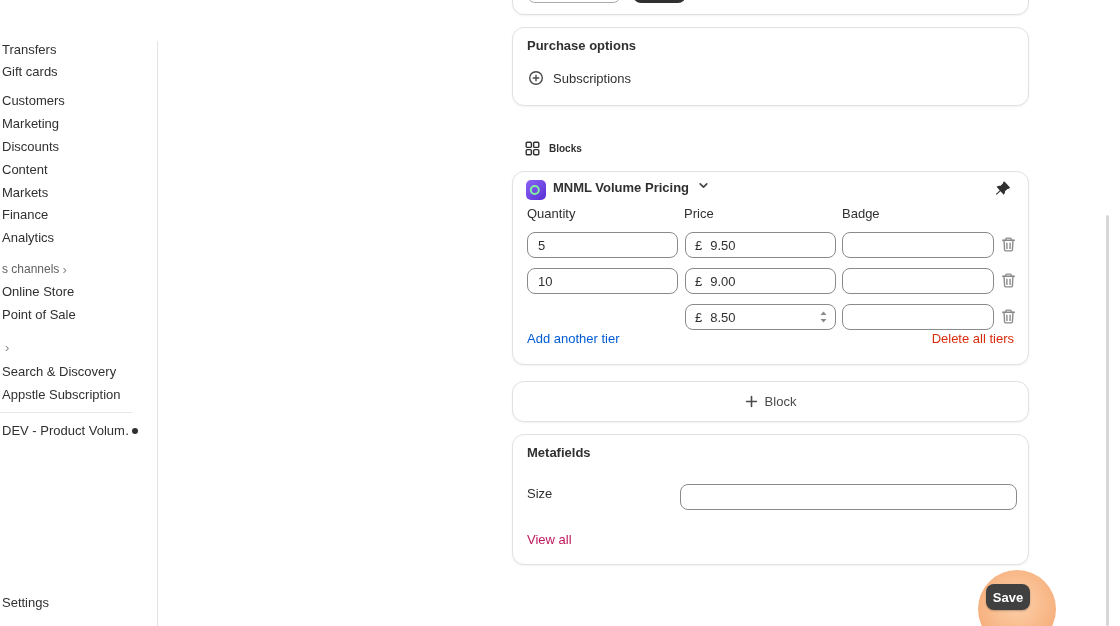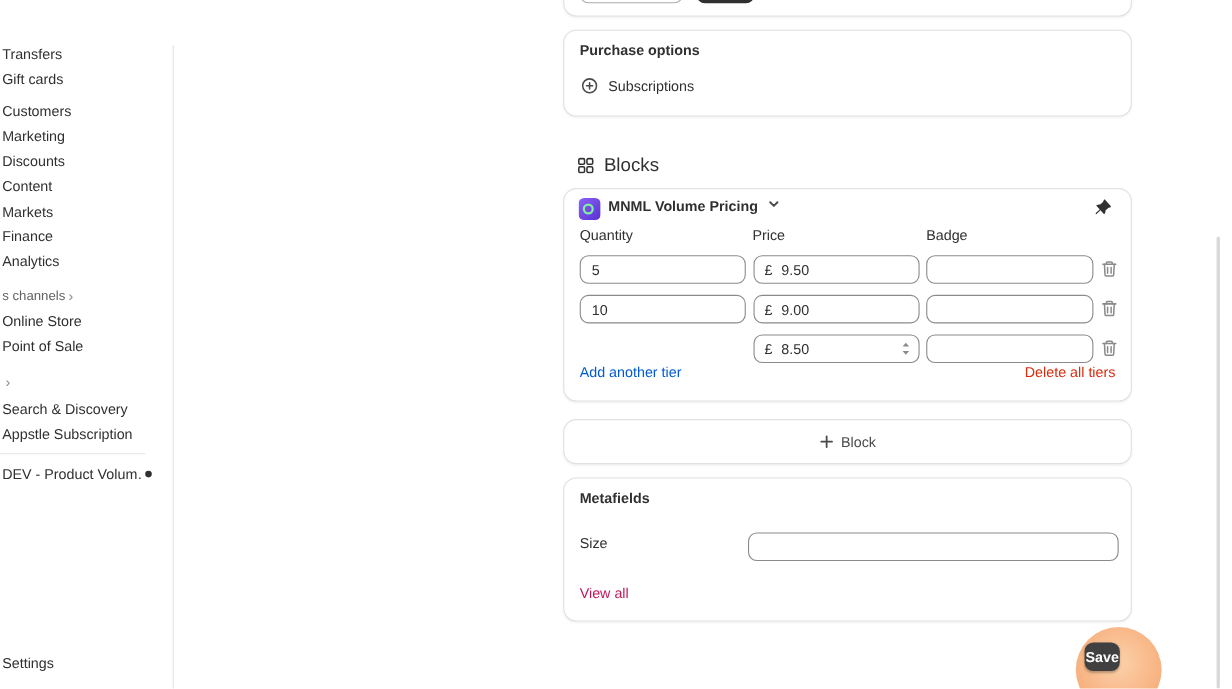--- a/index.html
+++ b/index.html
@@ -34,21 +34,21 @@
   .partial-dark { position:absolute; left:120px; top:22px; width:53px; height:26px;
     background:#303030; border-radius:8px; }
 
   .card-po { top:27px; height:79px; }
   .subs-row { position:absolute; left:15px; top:42px; display:flex; align-items:center;
     gap:9px; cursor:pointer; color:#303030; }
   .icon16 { display:inline-flex; width:16px; height:16px; align-items:center; justify-content:center; }
 
   .blocks-header { position:absolute; left:524px; top:140px; display:flex;
     align-items:center; gap:9px; }
-  .blocks-label { font-weight:400; font-size:17px; }
+  .blocks-label { font-weight:700; font-size:10px; }
 
   .card-block { top:171px; height:194px; }
   .block-head { position:absolute; left:13px; top:8px; display:flex; 
     gap:7px; cursor:pointer; }
   .block-title { font-weight:650; font-size:13px; }
   .chev { display:inline-flex; margin-left:2px; }
   .pin-btn { position:absolute; right:17px; top:9px; width:18px; height:18px;
     background:none; border:none; padding:0; cursor:pointer; color:#303030; }
   .col-label { position:absolute; top:34px; font-size:13px; color:#303030; line-height:16px; }
 
@@ -74,21 +74,21 @@
 
   .card-meta { top:434px; height:131px;padding-left:32px; }
   .size-label { position:absolute; left:14px; top:51px; line-height:16px; }
   .tf.meta { left:167px; top:49px; width:337px; }
   .view-all { position:absolute; left:14px; top:97px; color:#be185d; cursor:pointer; line-height:16px; }
 
   
   .beacon { position:absolute; left:978px; top:570px; width:78px; height:78px;
     border-radius:50%;
     background:radial-gradient(circle at 50% 42%, #fcd1aa 0%, #f8b787 55%, #f3a26b 100%); }
-  .save-btn { position:absolute; left:986px; top:584px; width:32px; height:26px;
+  .save-btn { position:absolute; left:986px; top:584px; width:44px; height:26px;
     background:#404040; color:#fff; border:none; border-radius:8px; font-size:13px;
     font-weight:600; font-family:inherit; cursor:pointer;
     box-shadow:0 1px 2px rgba(0,0,0,.25); }
 
   .scroll-thumb { position:absolute; left:1106px; top:215px; width:3px; height:411px;
     background:#d8d8d8; border-radius:2px; cursor:pointer; }
 </style>
 </head>
 <body>
 

